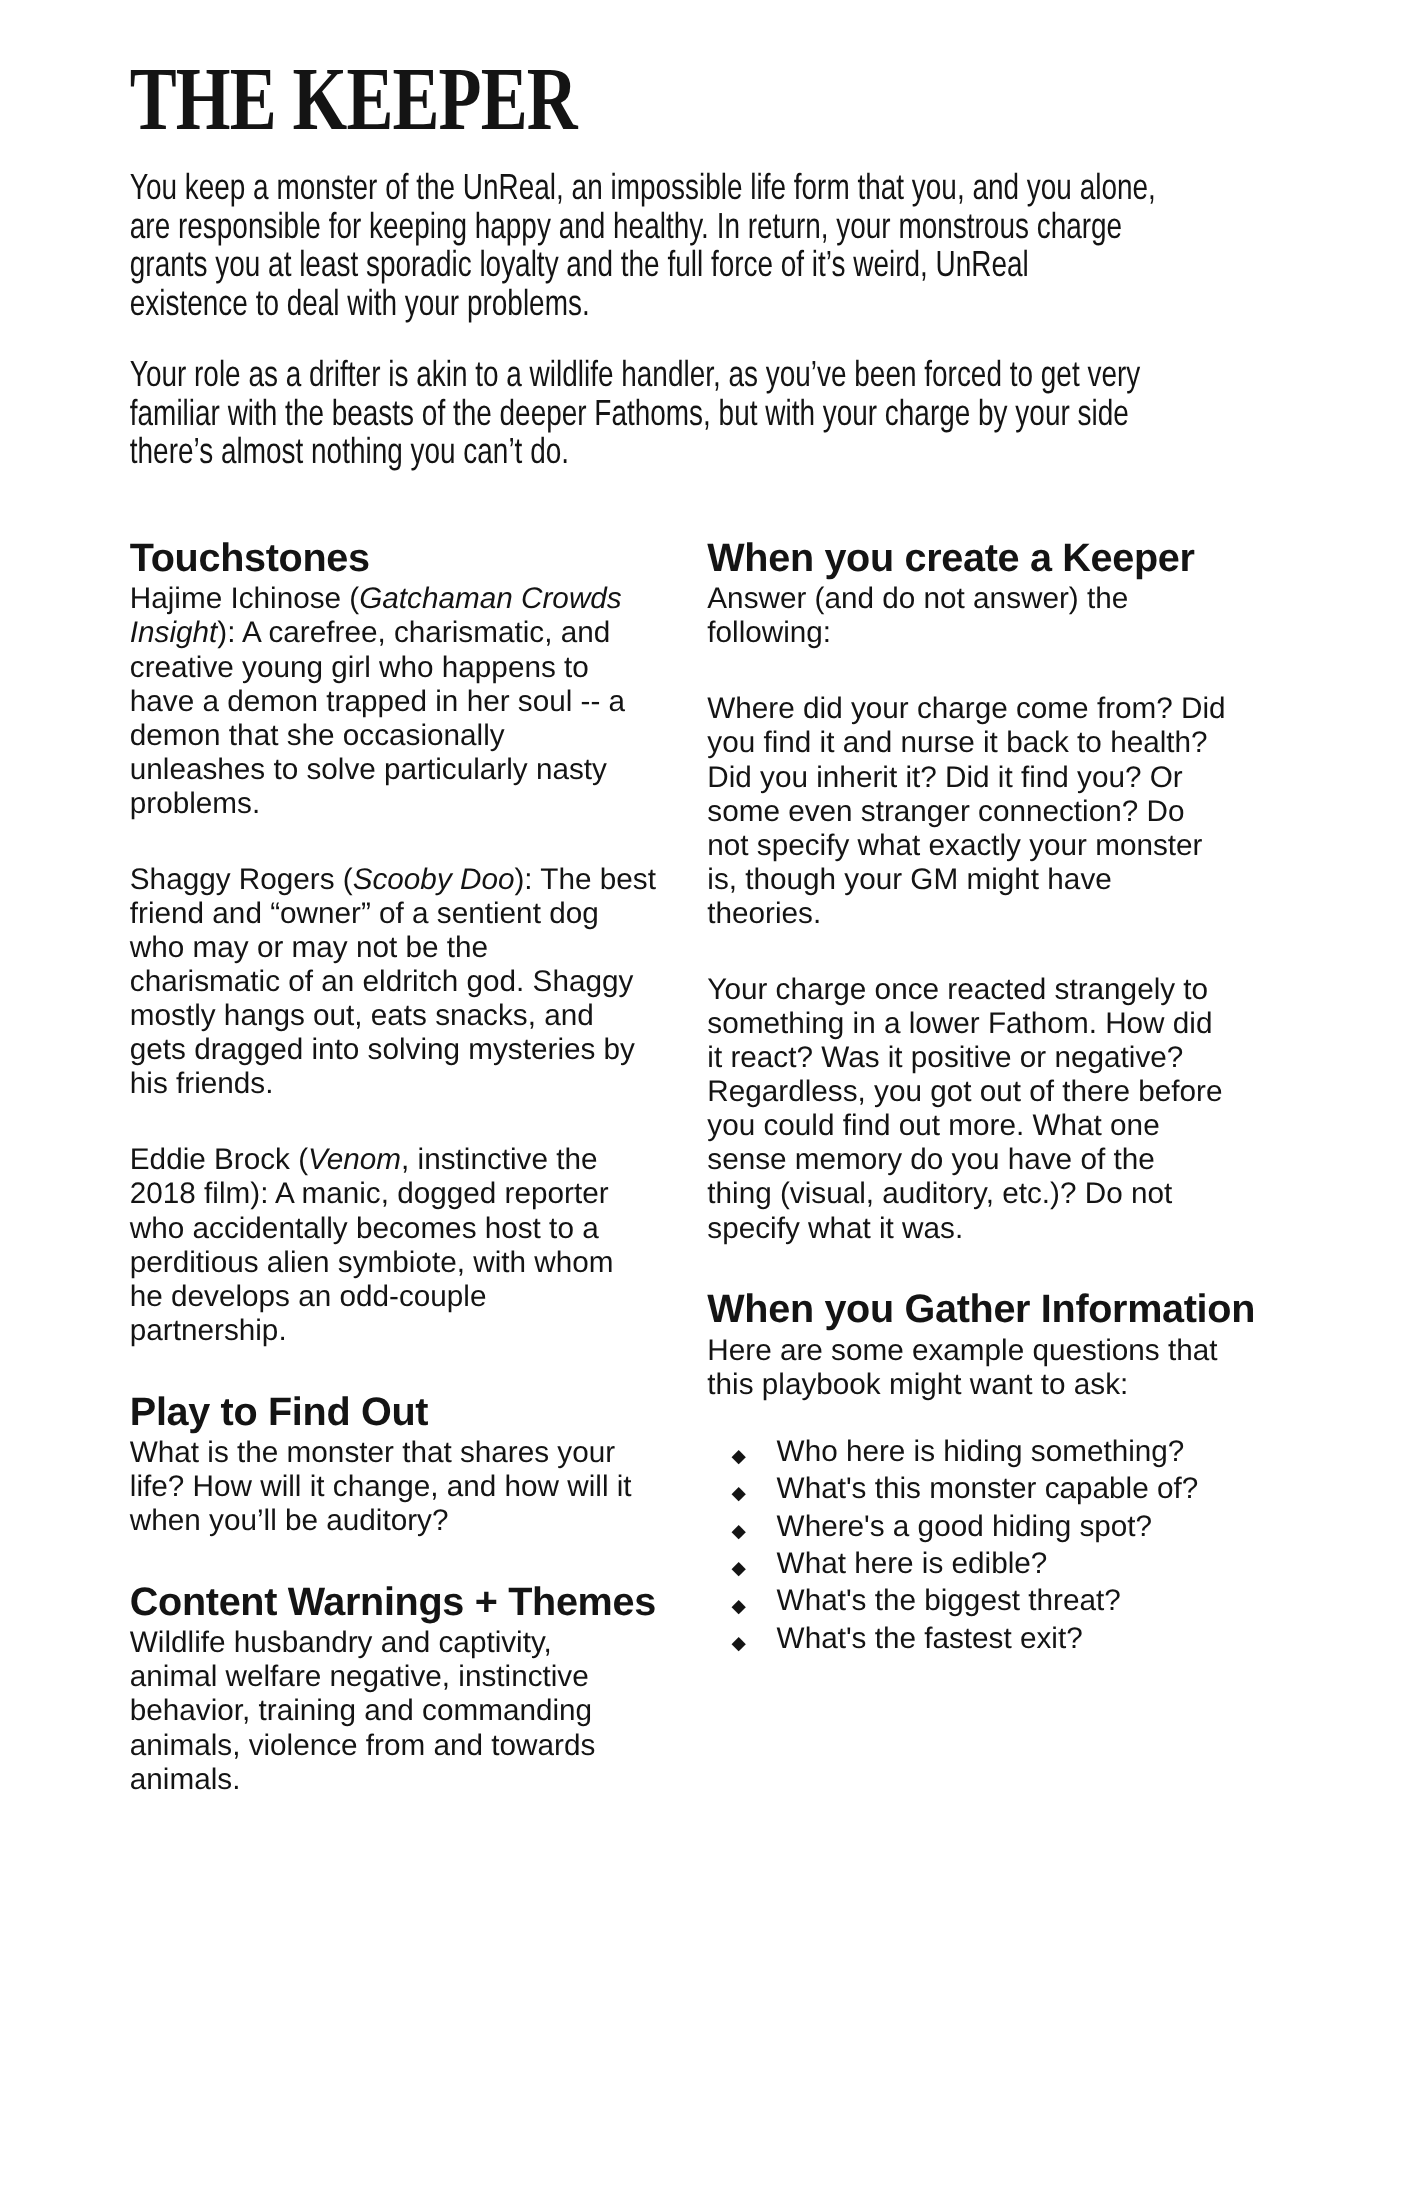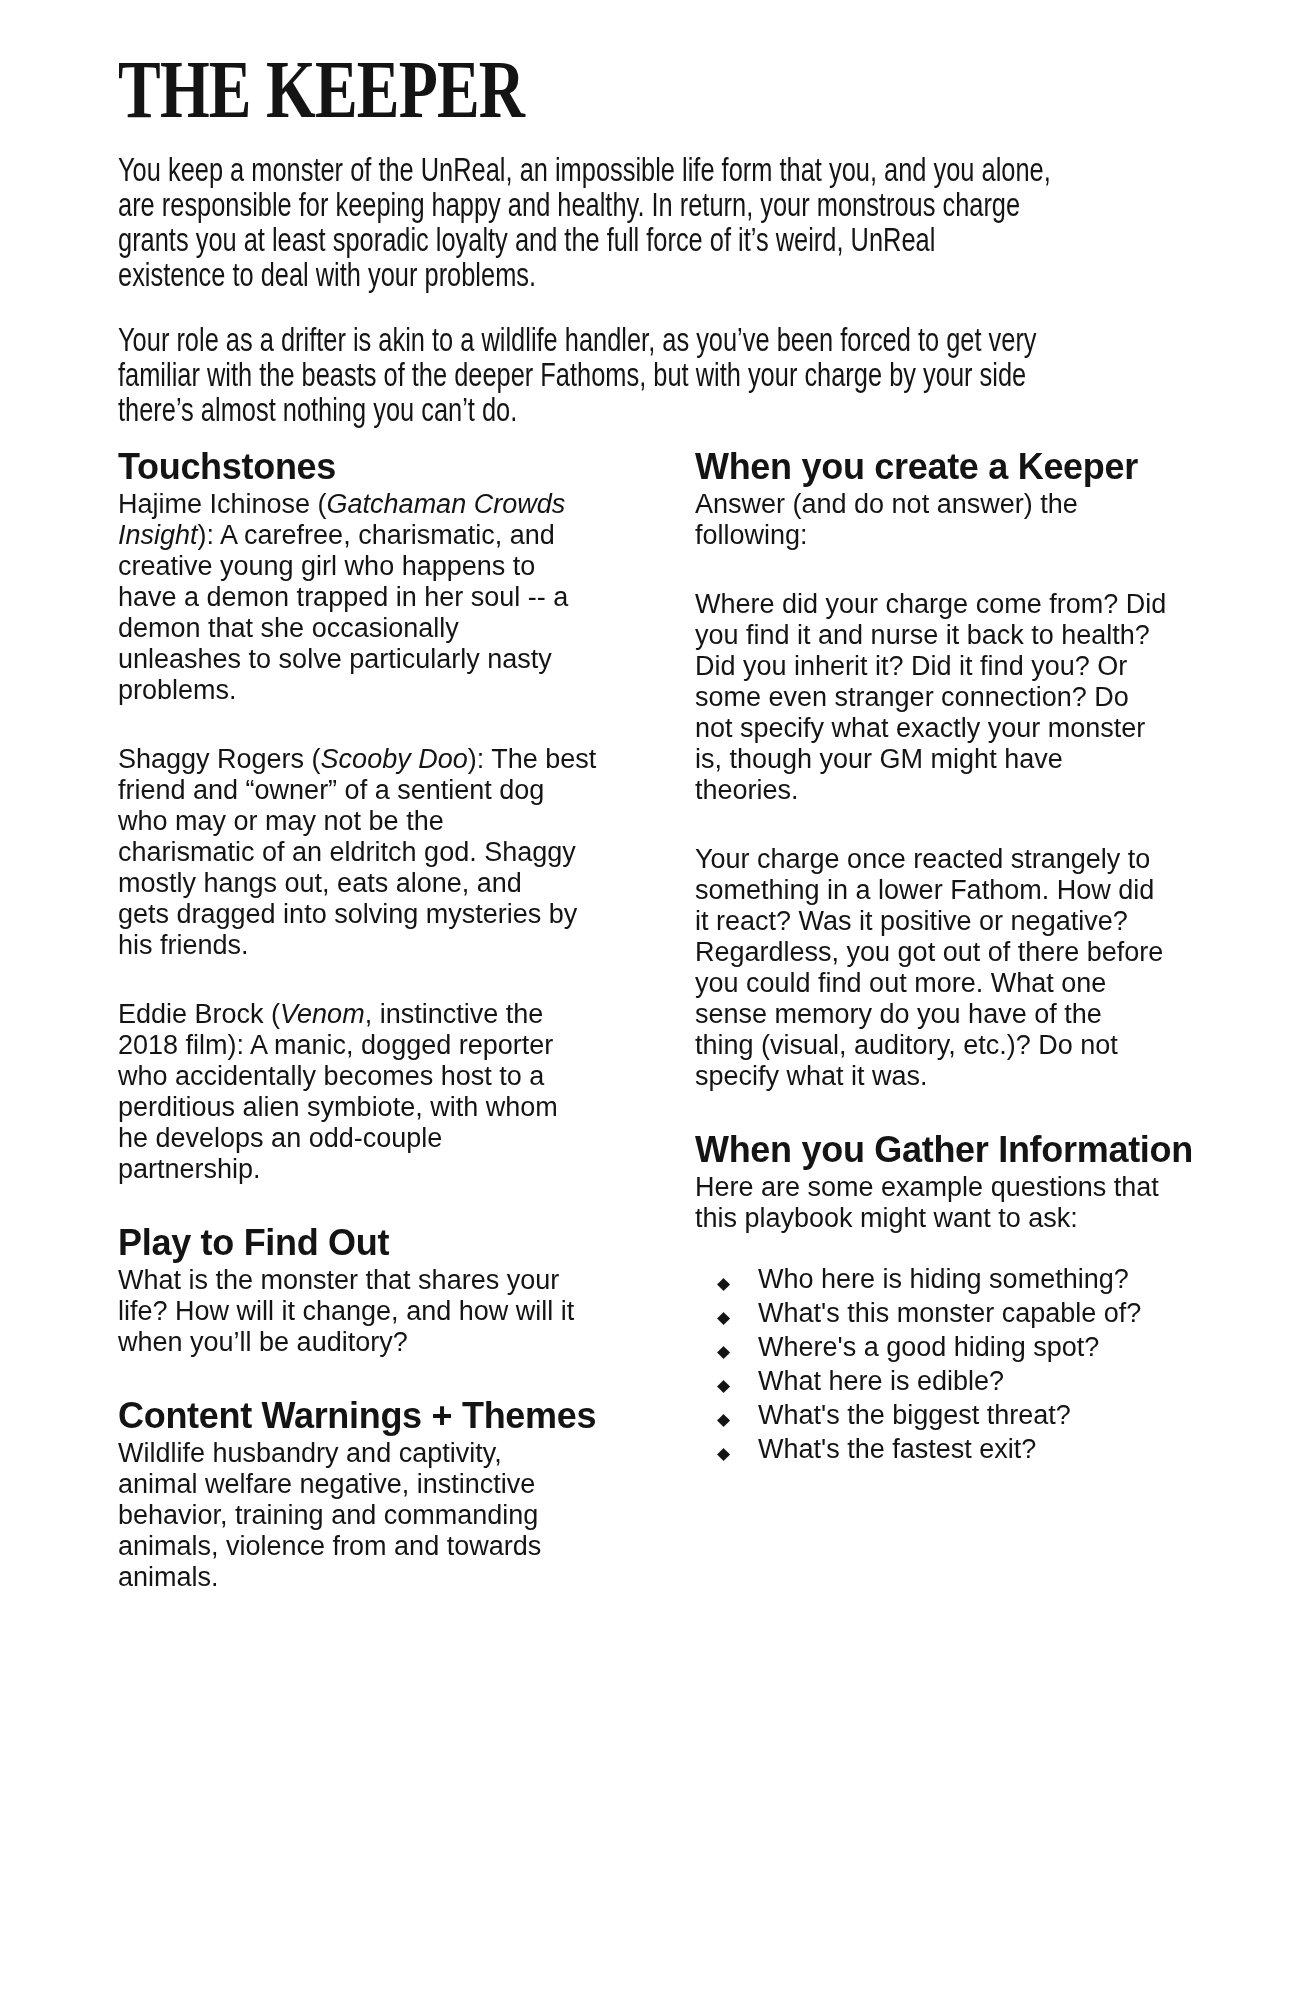--- a/index.html
+++ b/index.html
@@ -28,22 +28,22 @@
     font-size: 33px;
     line-height: 35px;
     transform: scaleX(0.77);
     transform-origin: 0 0;
     width: 1430px;
   }
   .intro .para + .para { margin-top: 30px; }
 
   .columns {
     display: flex;
-    gap: 72px;
-    margin-top: 20px;
+    gap: 20px;
+    margin-top: 60px;
     width: 1176px;
   }
   .col-left { width: 505px; flex: none; }
   .col-right { flex: 1; min-width: 0; }
 
   .section h2 {
     font-size: 36px;
     line-height: 40px;
     font-weight: 700;
     letter-spacing: -0.3px;
@@ -117,21 +117,21 @@
             <div class="line"><span>have a demon trapped in her soul -- a</span></div>
             <div class="line"><span>demon that she occasionally</span></div>
             <div class="line"><span>unleashes to solve particularly nasty</span></div>
             <div class="line"><span>problems.</span></div>
           </div>
         <div class="para">
             <div class="line"><span>Shaggy Rogers (</span><em>Scooby Doo</em><span>): The best</span></div>
             <div class="line"><span>friend and “owner” of a sentient dog</span></div>
             <div class="line"><span>who may or may not be the</span></div>
             <div class="line"><span>charismatic of an eldritch god. Shaggy</span></div>
-            <div class="line"><span>mostly hangs out, eats alone, and</span></div>
+            <div class="line"><span>mostly hangs out, eats snacks, and</span></div>
             <div class="line"><span>gets dragged into solving mysteries by</span></div>
             <div class="line"><span>his friends.</span></div>
           </div>
         <div class="para">
             <div class="line"><span>Eddie Brock (</span><em>Venom</em><span>, instinctive the</span></div>
             <div class="line"><span>2018 film): A manic, dogged reporter</span></div>
             <div class="line"><span>who accidentally becomes host to a</span></div>
             <div class="line"><span>perditious alien symbiote, with whom</span></div>
             <div class="line"><span>he develops an odd-couple</span></div>
             <div class="line"><span>partnership.</span></div>

